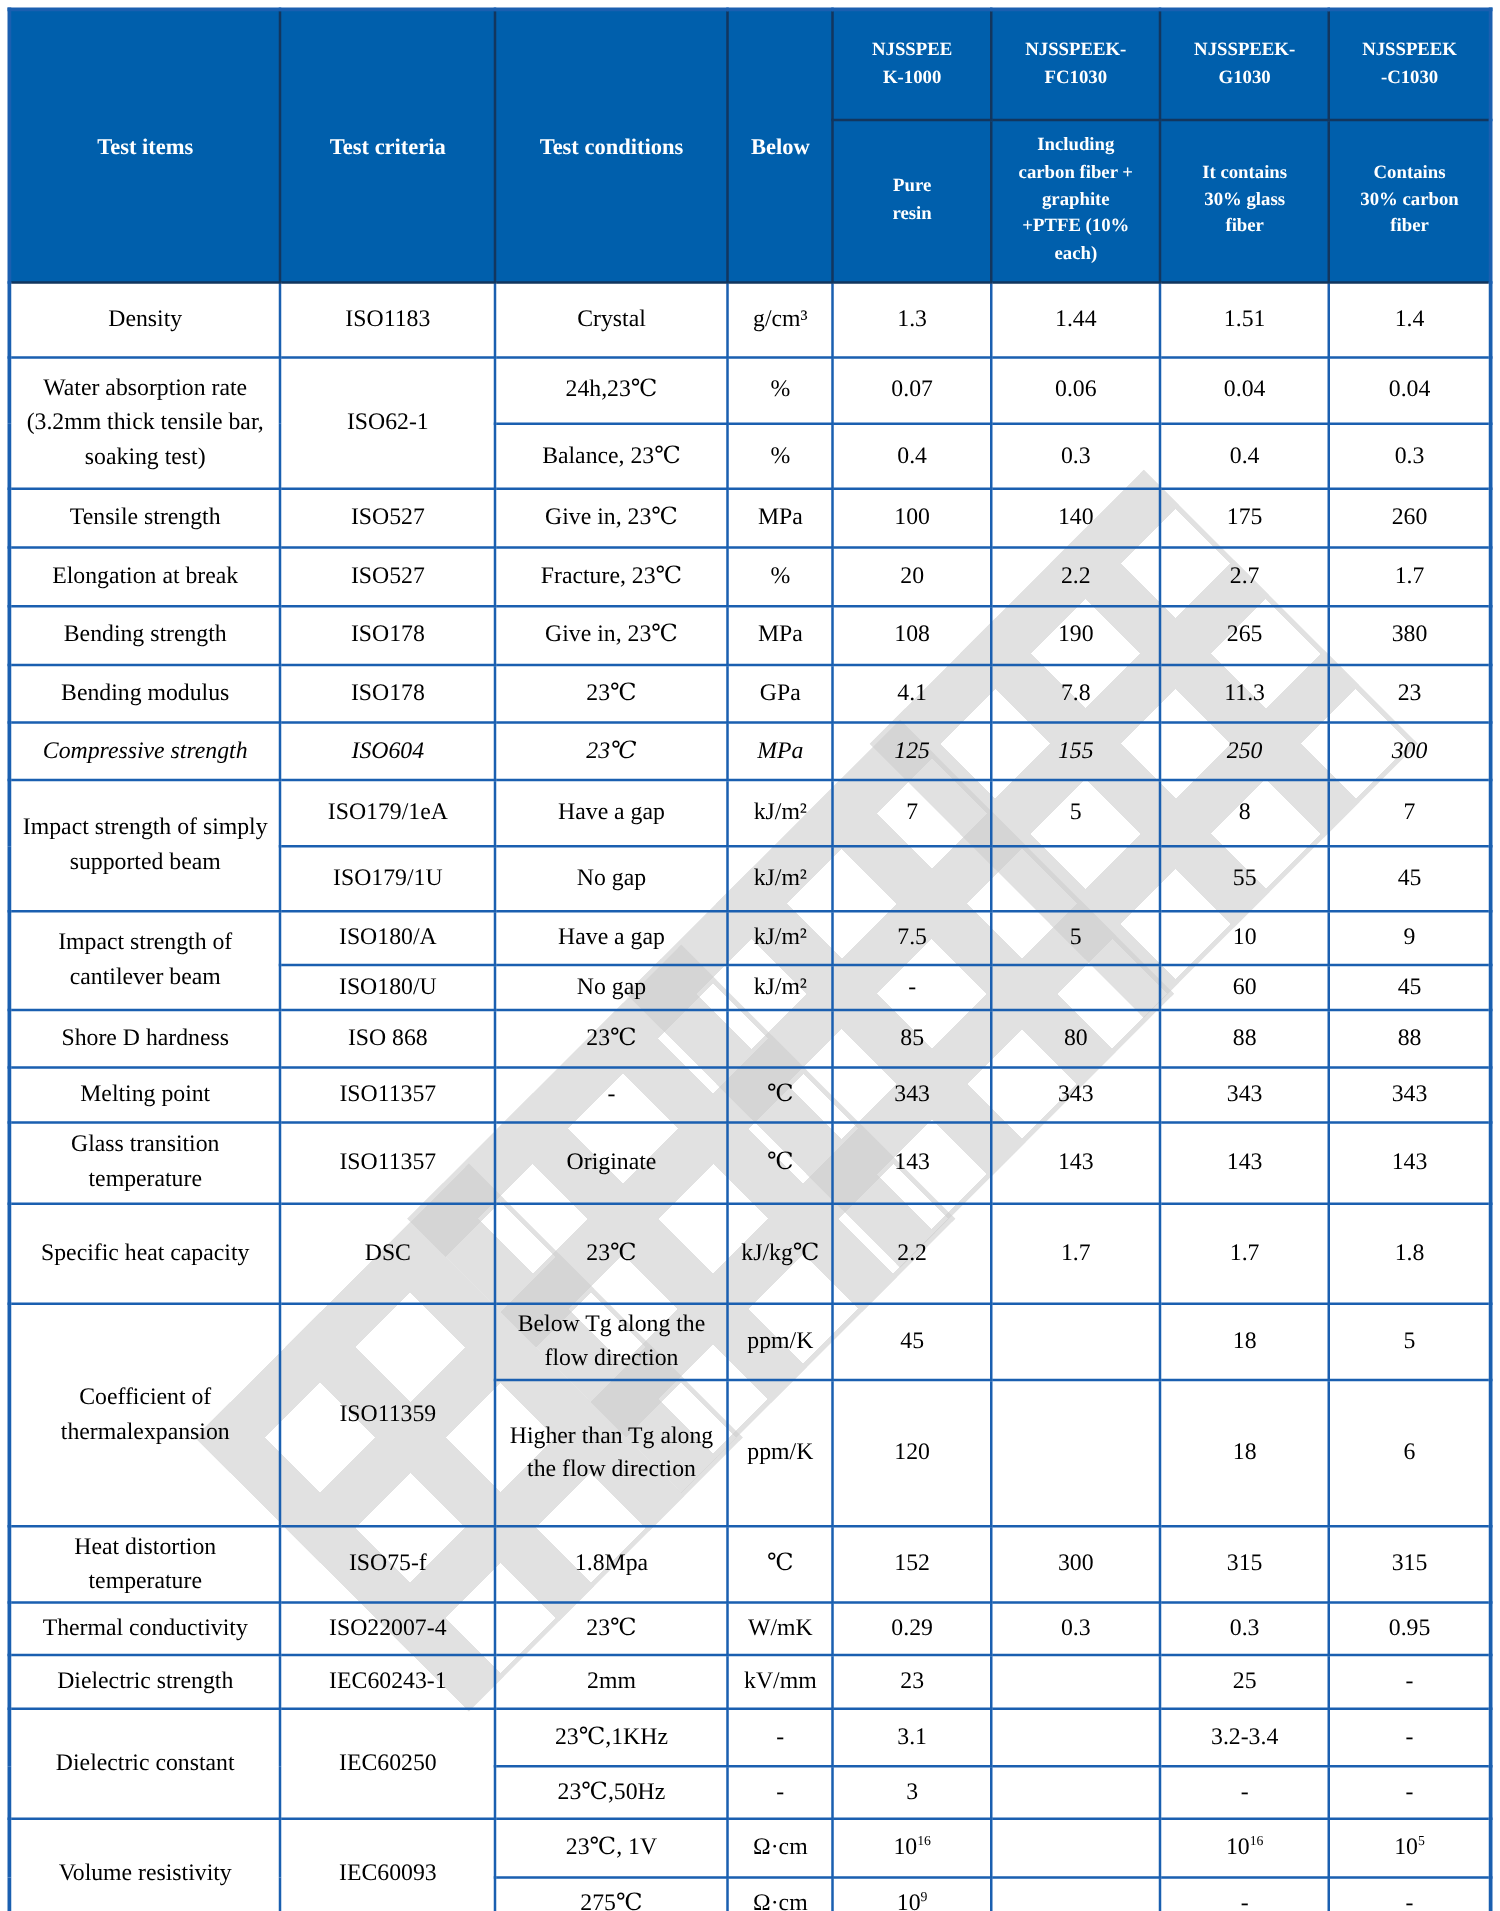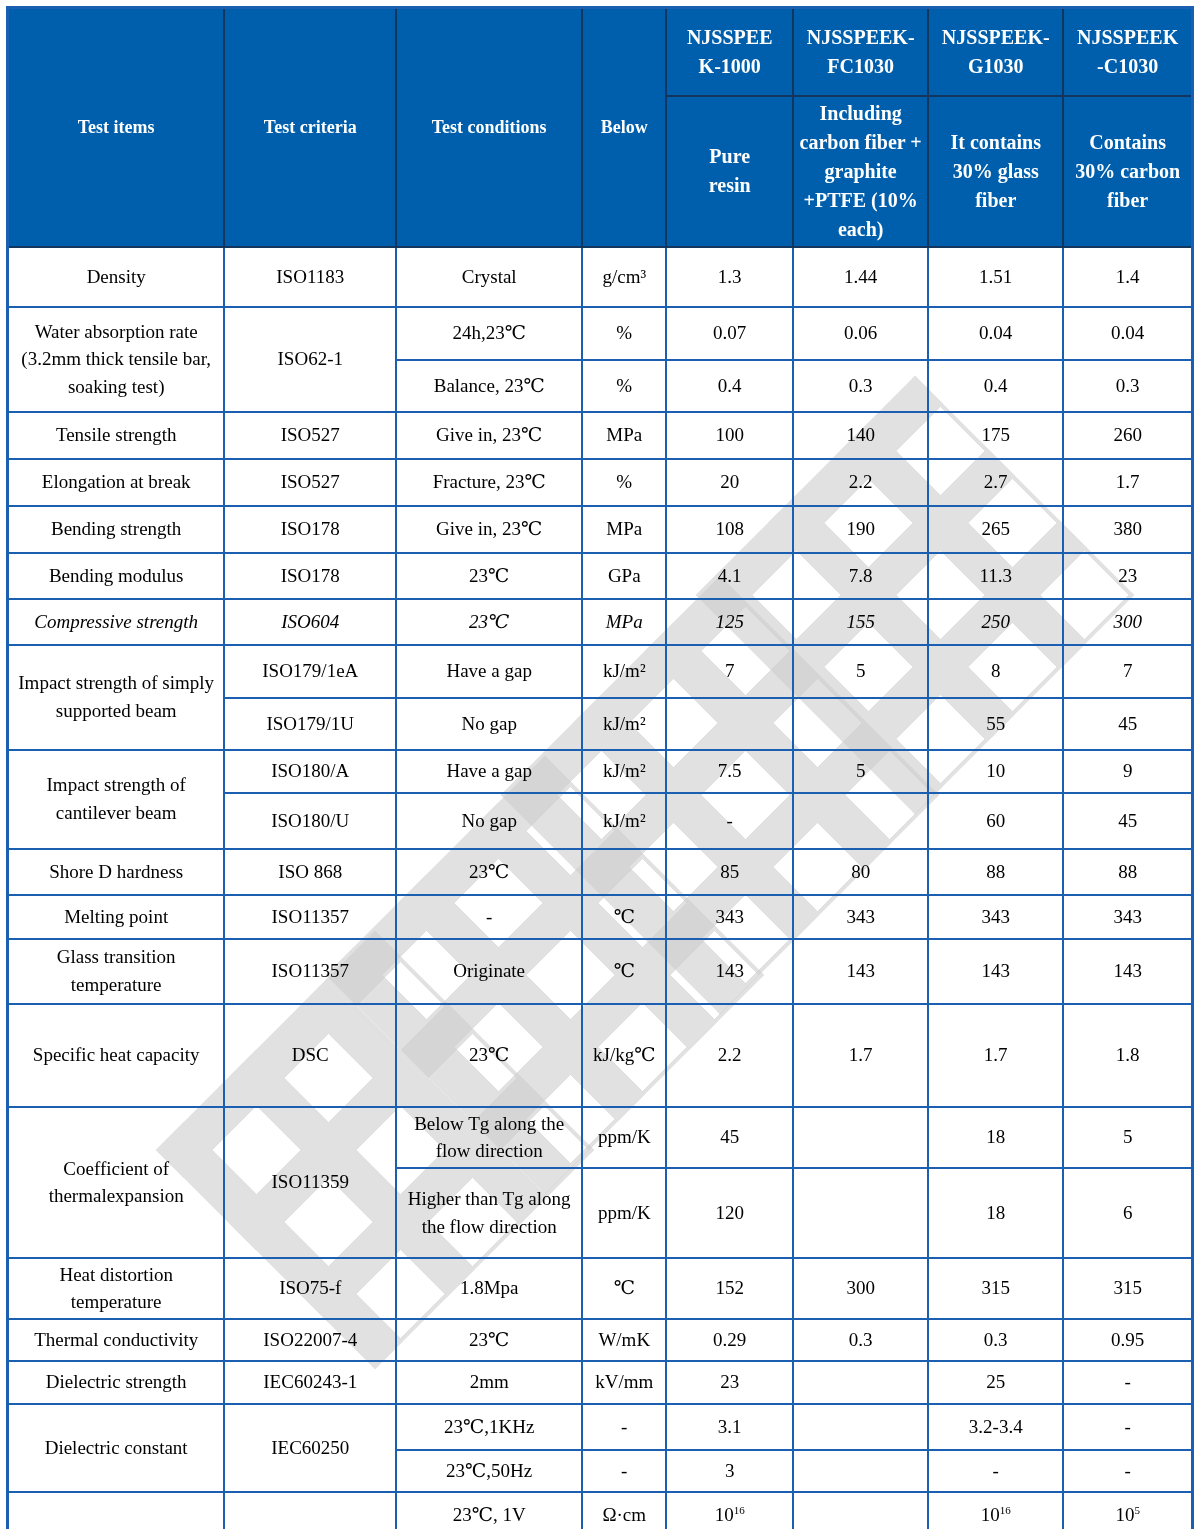--- a/index.html
+++ b/index.html
@@ -48,21 +48,21 @@
   }
   thead th{
     background:var(--header-bg);
     color:var(--header-text);
     border:2px solid var(--header-border);
     font-weight:bold;font-size:21px;
   }
   thead tr:first-child{height:88px;}
   thead tr:nth-child(2){height:130px;}
   thead th.top-label{font-size:18px;}
-  .pname,.pdesc{white-space:pre-line;font-size:20px;}
+  .pname,.pdesc{white-space:pre-line;font-size:15px;}
   tbody td{color:var(--text);}
   sup{font-size:11px;line-height:0;}
 </style>
 </head>
 <body>
 
 <div class="page">
 
   <div class="watermark-layer">
     <span class="wm-text">南京首塑</span>
@@ -215,21 +215,21 @@
         <tr style="height: 43px;">
           <td rowspan="2">Impact strength of cantilever beam</td>
           <td>ISO180/A</td>
           <td>Have a gap</td>
           <td>kJ/m²</td>
           <td>7.5</td>
           <td>5</td>
           <td>10</td>
           <td>9</td>
         </tr>
-        <tr style="height: 56px;">
+        <tr style="height: 36px;">
           <td>ISO180/U</td>
           <td>No gap</td>
           <td>kJ/m²</td>
           <td>-</td>
           <td></td>
           <td>60</td>
           <td>45</td>
         </tr>
         <tr style="height: 46px;">
           <td>Shore D hardness</td>
@@ -254,41 +254,41 @@
         <tr style="height: 65px;">
           <td>Glass transition temperature</td>
           <td>ISO11357</td>
           <td>Originate</td>
           <td>℃</td>
           <td>143</td>
           <td>143</td>
           <td>143</td>
           <td>143</td>
         </tr>
-        <tr style="height: 103px;">
+        <tr style="height: 80px;">
           <td>Specific heat capacity</td>
           <td>DSC</td>
           <td>23℃</td>
           <td>kJ/kg℃</td>
           <td>2.2</td>
           <td>1.7</td>
           <td>1.7</td>
           <td>1.8</td>
         </tr>
         <tr style="height: 50px;">
           <td rowspan="2">Coefficient of thermalexpansion</td>
           <td rowspan="2">ISO11359</td>
           <td>Below Tg along the flow direction</td>
           <td>ppm/K</td>
           <td>45</td>
           <td></td>
           <td>18</td>
           <td>5</td>
         </tr>
-        <tr style="height: 90px;">
+        <tr style="height: 117px;">
           <td>Higher than Tg along the flow direction</td>
           <td>ppm/K</td>
           <td>120</td>
           <td></td>
           <td>18</td>
           <td>6</td>
         </tr>
         <tr style="height: 55px;">
           <td>Heat distortion temperature</td>
           <td>ISO75-f</td>

